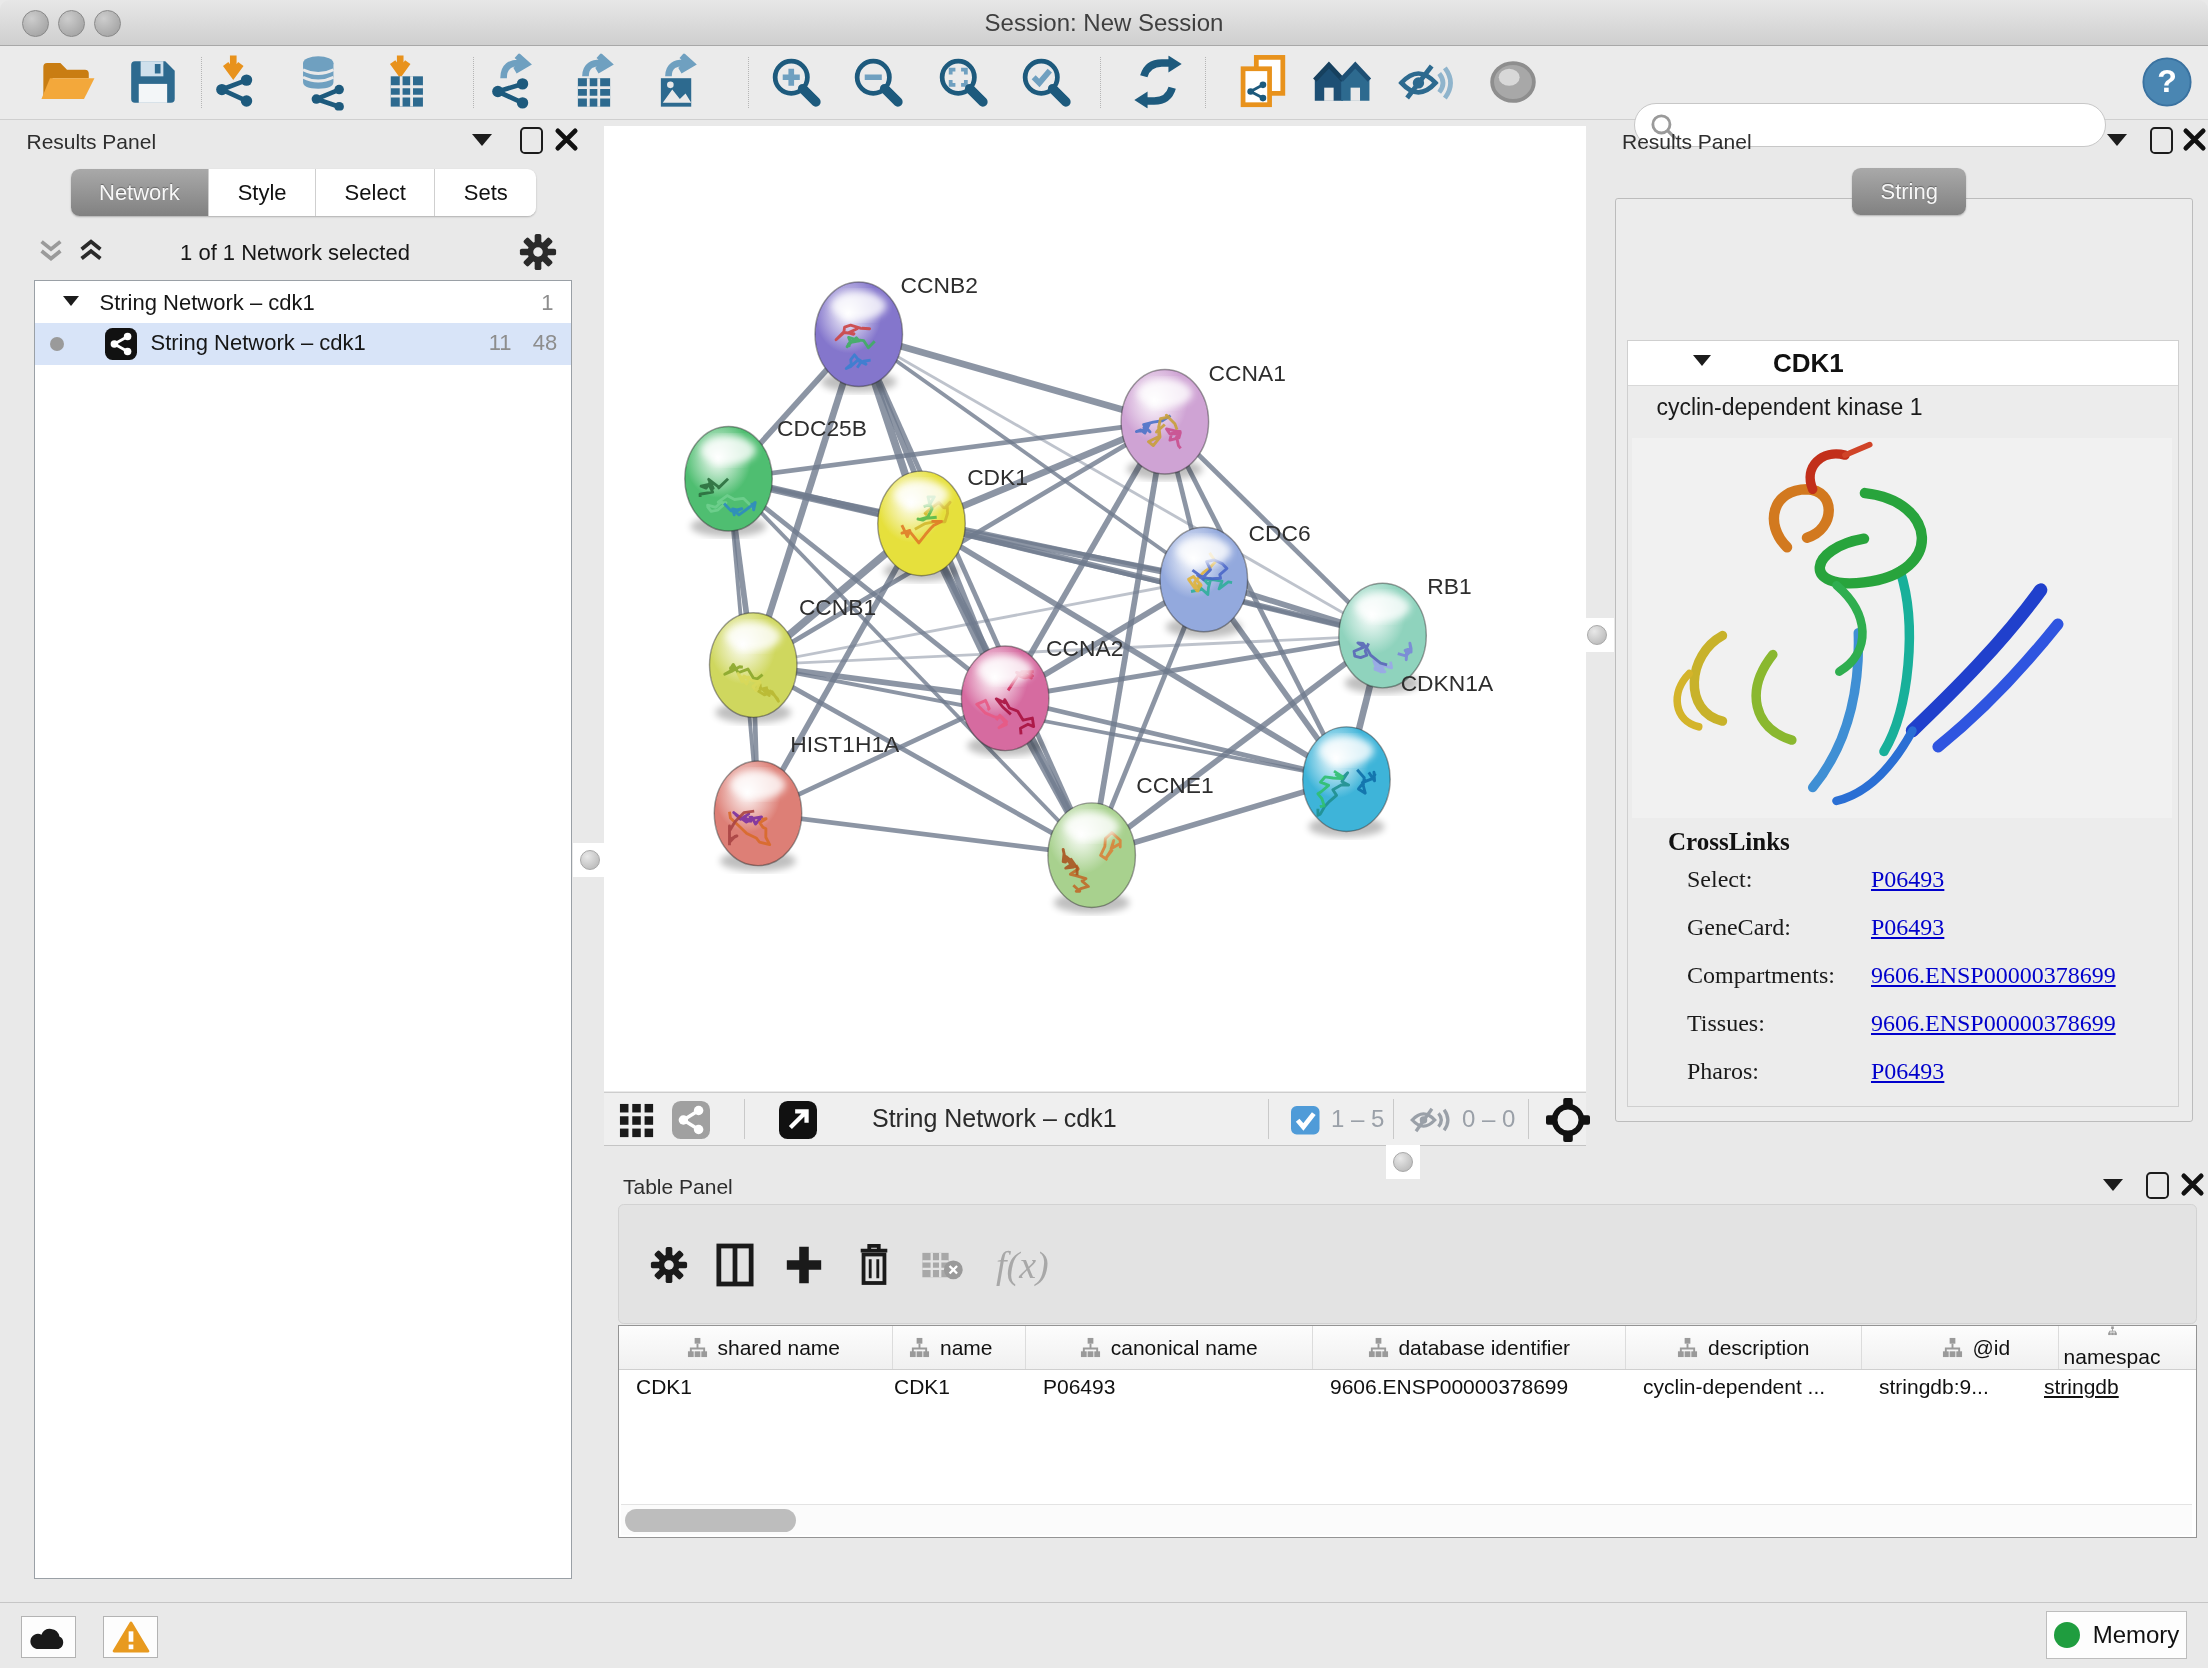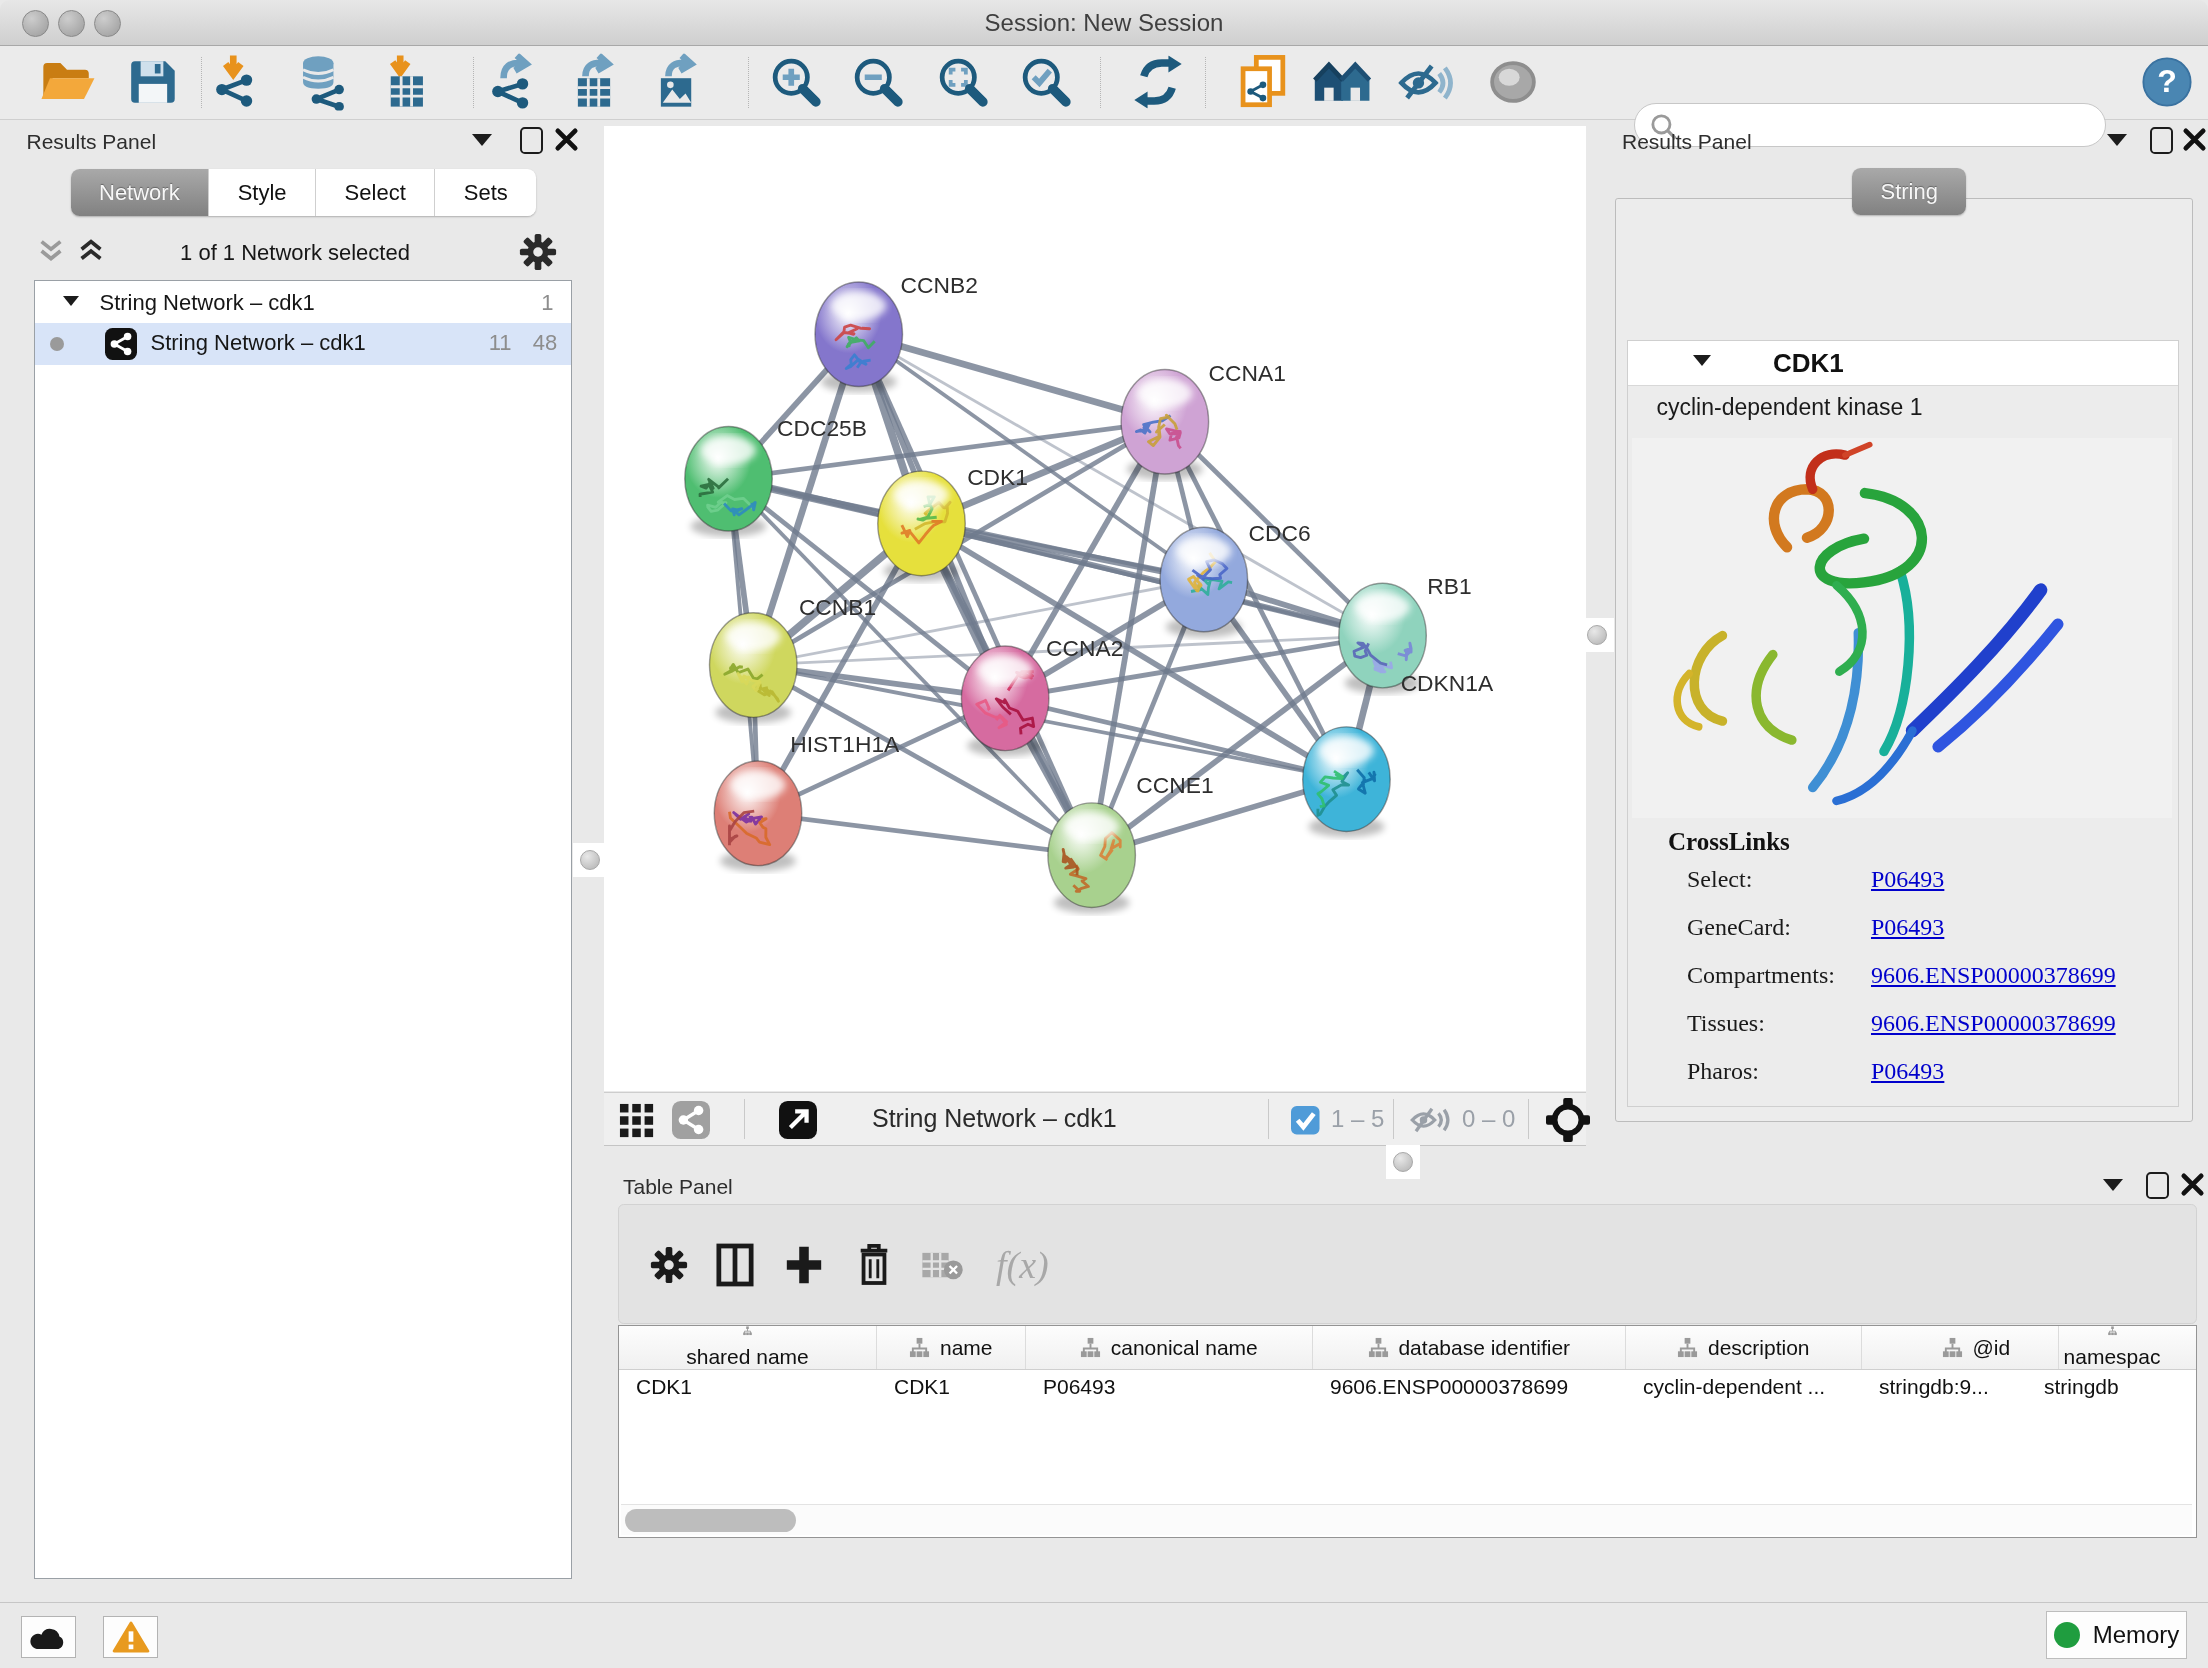--- a/index.html
+++ b/index.html
@@ -671,21 +671,21 @@
       <rect x="1" y="2" width="28" height="26" fill="#a8a8a8"></rect>
       <path d="M1 11 H29 M1 19 H29 M11 2 V28 M20 2 V28" stroke="#e3e3e3" stroke-width="2.5"></path>
       <circle cx="34" cy="20" r="10" fill="#9a9a9a"></circle>
       <path d="M30 16 L38 24 M38 16 L30 24" stroke="#fff" stroke-width="2.5"></path>
       </svg>
     <span class="serif abs" style="left:377px;top:38px;font-size:38px;font-style:italic;color:#a8a8a8">f(x)</span>
   </div>
 
   <div class="tablebox">
     <div class="thead" id="table-head">
-        <div class="thcell" style="left: 0px; width: 258px; flex-direction: column;">
+        <div class="thcell" style="left: 16px; width: 258px;">
           <svg width="21" height="21" viewBox="0 0 22 22">
             <rect x="8" y="1" width="6" height="6" fill="#9a9a9a"></rect>
             <path d="M11 7 V12 M4 17 V12 H18 V17" stroke="#9a9a9a" stroke-width="2" fill="none"></path>
             <rect x="1" y="15" width="6" height="6" fill="#9a9a9a"></rect>
             <rect x="8" y="15" width="6" height="6" fill="#9a9a9a"></rect>
             <rect x="15" y="15" width="6" height="6" fill="#9a9a9a"></rect>
           </svg>
           <span>shared name</span>
         </div>
         <div class="thcell" style="left: 258px; width: 149px;">
@@ -749,21 +749,21 @@
           <span>namespac</span>
         </div>
       </div>
     <div id="table-row">
         <div class="tdcell" style="left: 17px; width: 237px;">CDK1</div>
         <div class="tdcell" style="left: 275px; width: 128px;">CDK1</div>
         <div class="tdcell" style="left: 424px; width: 266px;">P06493</div>
         <div class="tdcell" style="left: 711px; width: 292px;">9606.ENSP00000378699</div>
         <div class="tdcell" style="left: 1024px; width: 215px;">cyclin-dependent ...</div>
         <div class="tdcell" style="left: 1260px; width: 144px;">stringdb:9...</div>
-        <div class="tdcell" style="left: 1425px; width: 150px;">stringdb</div>
+        <div class="tdcell" style="left: 1425px; width: 150px; text-decoration: underline;">stringdb</div>
       </div>
     <div class="hscroll">
         <div class="hthumb"></div>
       </div>
   </div>
 
 
   <div class="statusbar">
     <div class="sbtn" style="left:21px">
       <svg width="38" height="27" viewBox="0 0 40 28">

